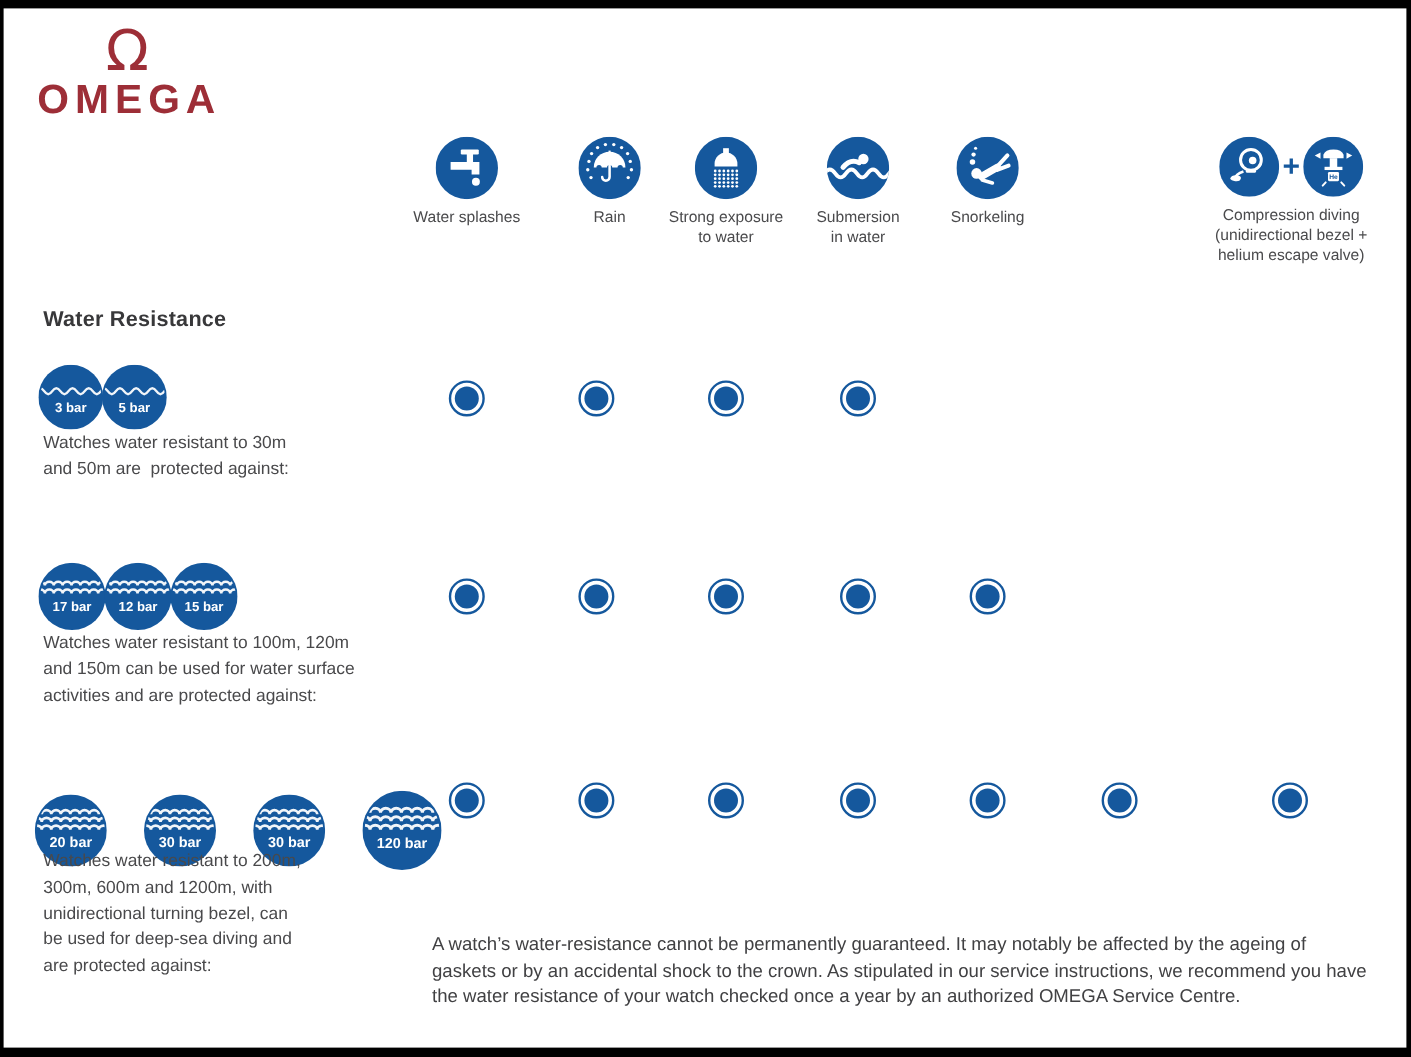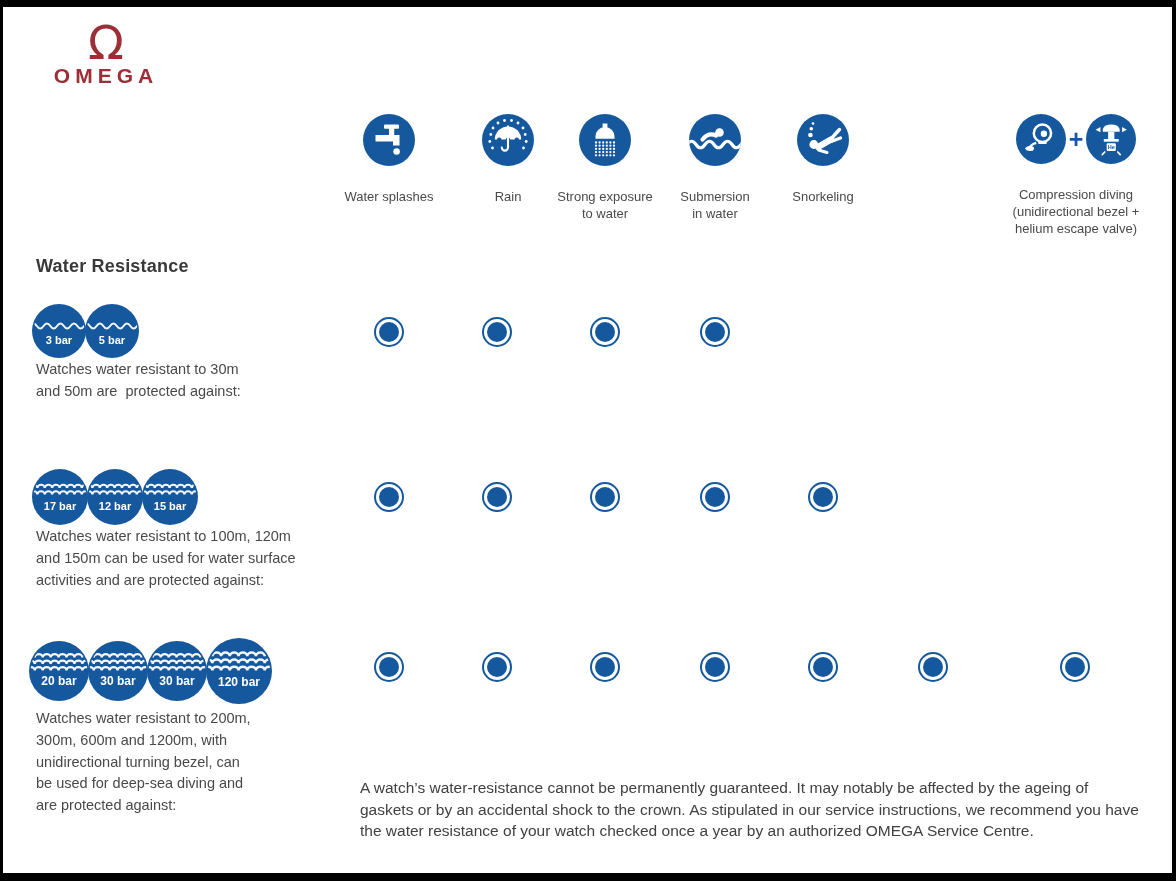--- a/index.html
+++ b/index.html
@@ -4,39 +4,39 @@
 <style>
   * { margin:0; padding:0; box-sizing:border-box; }
   html,body { width:1176px; height:881px; }
   body { background:#000; position:relative; overflow:hidden;
          font-family:"Liberation Sans", sans-serif; }
   .page { position:absolute; left:3px; top:7px; width:1169px; height:866px; background:#fff; }
 
   
   .logo { position:absolute; left:28px; top:12px; width:150px; text-align:center; color:#9D2E37; }
   .logo-symbol { font-size:47px; line-height:1.0; font-family:"DejaVu Sans", sans-serif; }
-  .logo-text { font-size:21px; font-weight:bold; letter-spacing:5px; margin-top:-2px; }
+  .logo-text { font-size:34px; font-weight:bold; letter-spacing:5px; margin-top:-2px; }
 
   
   .hcol { position:absolute; top:107px; width:160px; transform:translateX(-50%); text-align:center; }
   .icon-circle { width:52px; height:52px; display:inline-block; vertical-align:middle; }
   .icon-circle svg { display:block; width:100%; height:100%; }
   .combo { display:flex; align-items:center; justify-content:center; gap:3px; }
   .combo .icon-circle { width:50px; height:50px; }
   .plus { font-size:25px; font-weight:bold; color:#15589D; line-height:1; }
-  .hlabel { margin-top:22px; font-size:13px; line-height:1.32; color:#4A4A4C; white-space:pre-line; }
+  .hlabel { margin-top:6px; font-size:13px; line-height:1.32; color:#4A4A4C; white-space:pre-line; }
 
   .section-title { position:absolute; left:33px; top:249px; font-size:18px; font-weight:bold;
                    color:#38383A; letter-spacing:.2px; }
 
   
   .badges { position:absolute; display:flex; align-items:center; }
   .badges[data-row="0"] { left:29px; top:297px; height:54px; }
   .badges[data-row="1"] { left:29px; top:462px; height:56px; }
-  .badges[data-row="2"] { left:26px; top:631px; height:66px; }
+  .badges[data-row="2"] { left:26px; top:652px; height:66px;gap:32px; }
   .bar-badge { position:relative; flex:none; margin-right:-1px;text-decoration:underline; }
   .badges[data-row="0"] .bar-badge { width:54px; height:54px; }
   .badges[data-row="1"] .bar-badge { width:56px; height:56px; }
   .badges[data-row="2"] .bar-badge { width:60px; height:60px; }
   .badges[data-row="2"] .bar-badge:last-child { width:66px; height:66px; }
   .bar-badge svg { position:absolute; inset:0; width:100%; height:100%; }
   .bar-label { position:absolute; left:0; right:0; top:66%; transform:translateY(-50%);
                text-align:center; color:#fff; font-weight:bold; font-size:11px; }
   .badges[data-row="2"] .bar-label { font-size:12px; }
 

